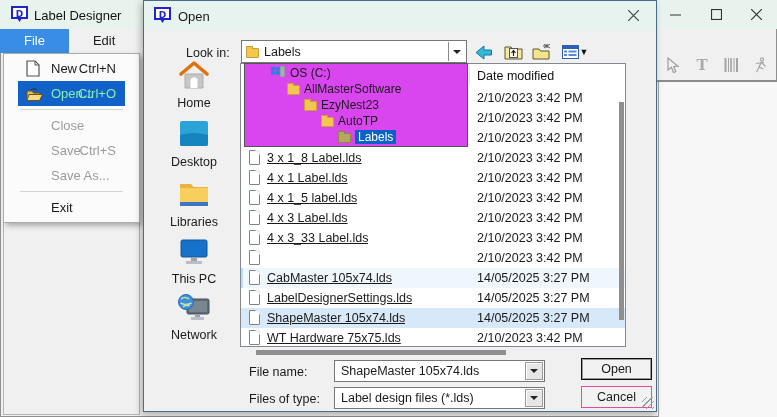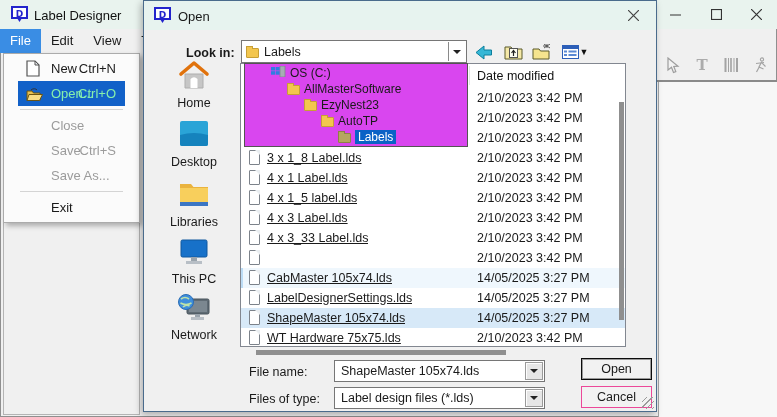--- a/index.html
+++ b/index.html
@@ -9,21 +9,21 @@
     font-family:"Liberation Sans", sans-serif; font-size:12.5px; color:#1a1a1a;
     background:#f0f0f0; box-shadow: inset 0 0 0 1px #8f8f8f;
   }
   
   .mw-titlebar { position:absolute; left:0; top:0; right:0; height:29px; background:#e9f3ee; }
   .mw-title { position:absolute; left:34px; top:8px; font-size:13px; color:#111; }
   .app-icon { position:absolute; left:11px; top:6px; width:17px; height:17px; }
   .mw-controls { position:absolute; right:0; top:0; width:122px; height:29px; display:flex; }
   .wc-btn { flex:1; display:flex; align-items:center; justify-content:center; }
   .menubar { position:absolute; left:0; top:29px; width:143px; height:24px; background:#f0f0f0; white-space:nowrap; overflow:hidden; }
-  .mb-item { display:inline-block; padding:4px 10px 5px; font-size:13px; }
+  .mb-item { display:inline-block; padding:4px 24px 5px; font-size:13px; }
   .mb-item.active { background:#3a8de4; color:#fff; }
   .left-panel { position:absolute; left:3px; top:209px; width:137px; height:206px; border:1px solid #b4b4b4; background:#f0f0f0; }
   .rt-toolbar { position:absolute; left:658px; top:50px; width:119px; height:30px; display:flex; gap:11px; padding-left:6px; align-items:center; }
   .rt-tool { width:18px; height:20px; display:flex; align-items:center; justify-content:center; color:#a3a3a3; }
   .t-glyph { font-family:"DejaVu Serif", serif; font-size:15px; font-weight:bold; color:#ababab; }
   .rt-sep { position:absolute; left:657px; top:80px; right:0; height:2px; background:#8a8a8a; }
   .rt-canvas { position:absolute; left:658px; top:82px; right:0; bottom:0; background:#f7f7f7; border-left:1px solid #a5a5a5; }
   
   .file-menu { position:absolute; left:3px; top:53px; width:137px; background:#fbfbfb; border:1px solid #ababab; box-shadow:3px 3px 5px rgba(0,0,0,.28); z-index:15; padding:2px 14px; }
   .fm-item { position:relative; height:25px; line-height:25px; padding-left:33px; font-size:13px; }
@@ -31,21 +31,21 @@
   .fm-item.sel { background:#1261c8; color:#86efac; }
   .fm-item.dis { color:#9b9b9b; }
   .fm-icon { position:absolute; left:8px; top:4px; width:16px; height:16px; }
   .fm-sep { height:1px; background:#d4d4d4; margin:3px 2px; }
   .save-icon { width:13px; height:13px; background:#adadad; margin-top:2px; }
   
   .dialog { position:absolute; left:143px; top:0; width:514px; height:412px; background:#f0f0f0; border:1px solid #4a6b8c; z-index:20; box-shadow:-2px 3px 7px rgba(0,0,0,.28); }
   .dlg-titlebar { position:absolute; left:0; top:0; right:0; height:29px; background:#e7f3ef; }
   .dlg-title { position:absolute; left:34px; top:8px; font-size:13px; }
   .dlg-close { position:absolute; right:0; top:0; width:46px; height:29px; display:flex; align-items:center; justify-content:center; }
-  .lookin-label { position:absolute; left:42px; top:45px;font-weight:bold; }
+  .lookin-label { position:absolute; left:42px; top:45px; }
   .lookin-combo { position:absolute; left:97px; top:39px; width:226px; height:23px; background:#fff; border:1px solid #767676; display:flex; align-items:center; }
   .lookin-combo .txt { margin-left:5px; }
   .combo-arrow-flat { position:absolute; right:1px; top:1px; bottom:1px; width:17px; background:#fff; border-left:1px solid #8a8a8a; display:flex; align-items:center; justify-content:center; }
   .arrow-down { width:0; height:0; border-left:4px solid transparent; border-right:4px solid transparent; border-top:4px solid #222; }
   .dlg-tools { position:absolute; left:330px; top:41px; height:20px; display:flex; gap:9px; align-items:center; }
   .dlg-tool { width:20px; height:18px; display:flex; align-items:center; justify-content:center; }
   .dlg-tool.wide { width:28px; }
   .caret { font-size:9px; color:#111; margin-left:1px; }
   
   .sidebar { position:absolute; left:6px; top:34px; width:88px; bottom:70px; }

